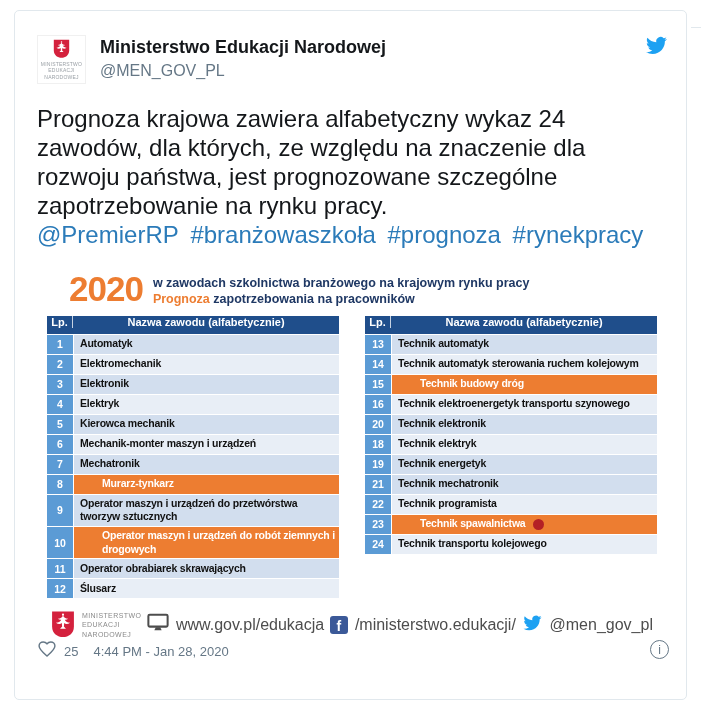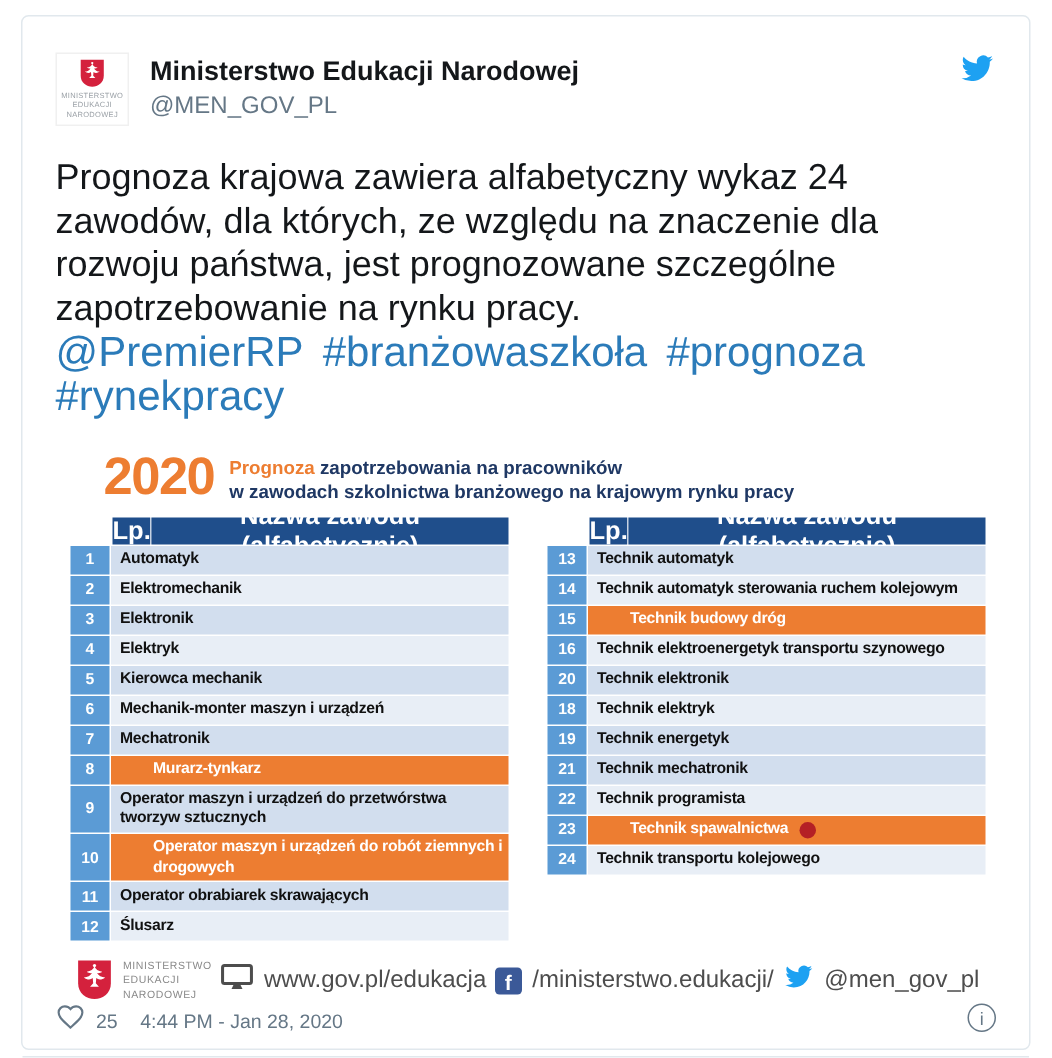--- a/index.html
+++ b/index.html
@@ -4,45 +4,45 @@
 <style>
   :root{
     --accent-orange:#ed7d31; --table-header-navy:#1f4e8b; --num-cell-blue:#5b9bd5;
     --row-dark:#d2deee; --row-light:#e8eef6; --title-navy:#1f3864; --link-blue:#2b7bb9;
     --twitter-blue:#1da1f2; --facebook-blue:#3b5998; --red-dot:#b42025; --shield-red:#d4213d;
     --text-dark:#14171a; --text-gray:#657786; --border-gray:#e1e8ed;
   }
   *{box-sizing:border-box; margin:0; padding:0;}
   html,body{width:701px;height:705px;background:#fff;font-family:"Liberation Sans",sans-serif;}
   .card{position:absolute;left:14px;top:10px;width:673px;height:690px;background:#fff;
-        border:1px solid var(--border-gray);border-radius:5px;display:flex;flex-direction:column;}
+        border:1px solid var(--border-gray);border-radius:5px;display:flex;flex-direction:row;}
   .card-inner{padding:24px 22px 0 22px;flex:1;}
   
   .header{display:flex;align-items:flex-start;}
   .avatar{width:49px;height:49px;border:1px solid #f0f0f0;display:flex;flex-direction:column;align-items:center;justify-content:center;cursor:pointer;background:#fff;}
   .avatar svg{width:17px;height:20px;}
   .avatar-lines{margin-top:2px;text-align:center;color:#9aa0a6;font-size:5px;line-height:1.3;letter-spacing:.2px;}
   .id-block{margin-left:14px;padding-top:2px;}
   .author{font-size:18px;font-weight:bold;color:var(--text-dark);cursor:pointer;}
   .handle{font-size:16px;color:var(--text-gray);margin-top:4px;}
   .bird{margin-left:auto;cursor:pointer;}
   .bird svg{width:25px;height:21px;fill:var(--twitter-blue);}
   
   .tweet-text{margin-top:20px;font-size:24px;line-height:29px;color:var(--text-dark);width:632px;}
-  .tweet-links{font-size:28px;line-height:29px;}
+  .tweet-links{font-size:24px;line-height:29px;}
   .tweet-links a{color:var(--link-blue);text-decoration:none;cursor:pointer;margin-right:5px;}
   
   .media{margin-top:16px;width:630px;padding:6px 10px 0 10px;cursor:pointer;}
   .m-header{display:flex;align-items:flex-start;margin-left:22px;}
   .m-year{font-size:35px;font-weight:bold;color:var(--accent-orange);line-height:1.05;letter-spacing:-1px;}
   .m-titles{margin-left:10px;margin-top:4px;font-size:12.5px;font-weight:bold;color:var(--title-navy);line-height:1.3;}
   .m-titles .acc{color:var(--accent-orange);}
   .tables{display:flex;gap:26px;margin-top:8px;}
   .table{flex:1;}
-  .thead{display:flex;background:var(--table-header-navy);color:#fff;font-size:17px;font-weight:bold;height:18px;align-items:center;margin-left:28px;}
+  .thead{display:flex;background:var(--table-header-navy);color:#fff;font-size:11px;font-weight:bold;height:18px;align-items:flex-start;}
   .thead .tnum-h{width:26px;text-align:center;border-right:1px solid rgba(255,255,255,.75);}
   .thead .tname-h{flex:1;text-align:center;}
   .trow{display:flex;margin-top:1px;min-height:19px;}
   .tnum{width:26px;background:var(--num-cell-blue);color:#fff;font-size:10.5px;font-weight:bold;
         display:flex;align-items:center;justify-content:center;margin-right:1px;flex:none;}
   .tname{flex:1;display:flex;align-items:center;font-size:10.5px;font-weight:bold;color:#111;
         padding:2px 4px 2px 6px;letter-spacing:-0.2px;line-height:1.3;}
   .trow.dark .tname{background:var(--row-dark);}
   .trow.light .tname{background:var(--row-light);}
   .trow.hl .tname{background:var(--accent-orange);color:#fff;padding-left:28px;}
@@ -109,22 +109,22 @@
       <a>@PremierRP</a>
       <a>#branżowaszkoła</a>
       <a>#prognoza</a>
       <a>#rynekpracy</a>
     </div>
 
     <div class="media">
       <div class="m-header">
         <div class="m-year">2020</div>
         <div class="m-titles">
+          <div>w zawodach szkolnictwa branżowego na krajowym rynku pracy</div>
           <div><span class="acc">Prognoza</span> <span>zapotrzebowania na pracowników</span></div>
-          <div>w zawodach szkolnictwa branżowego na krajowym rynku pracy</div>
         </div>
       </div>
 
       <div class="tables">
         <div class="table">
           <div class="thead">
             <div class="tnum-h">Lp.</div>
             <div class="tname-h">Nazwa zawodu (alfabetycznie)</div>
           </div>
           <div class="tbody">

